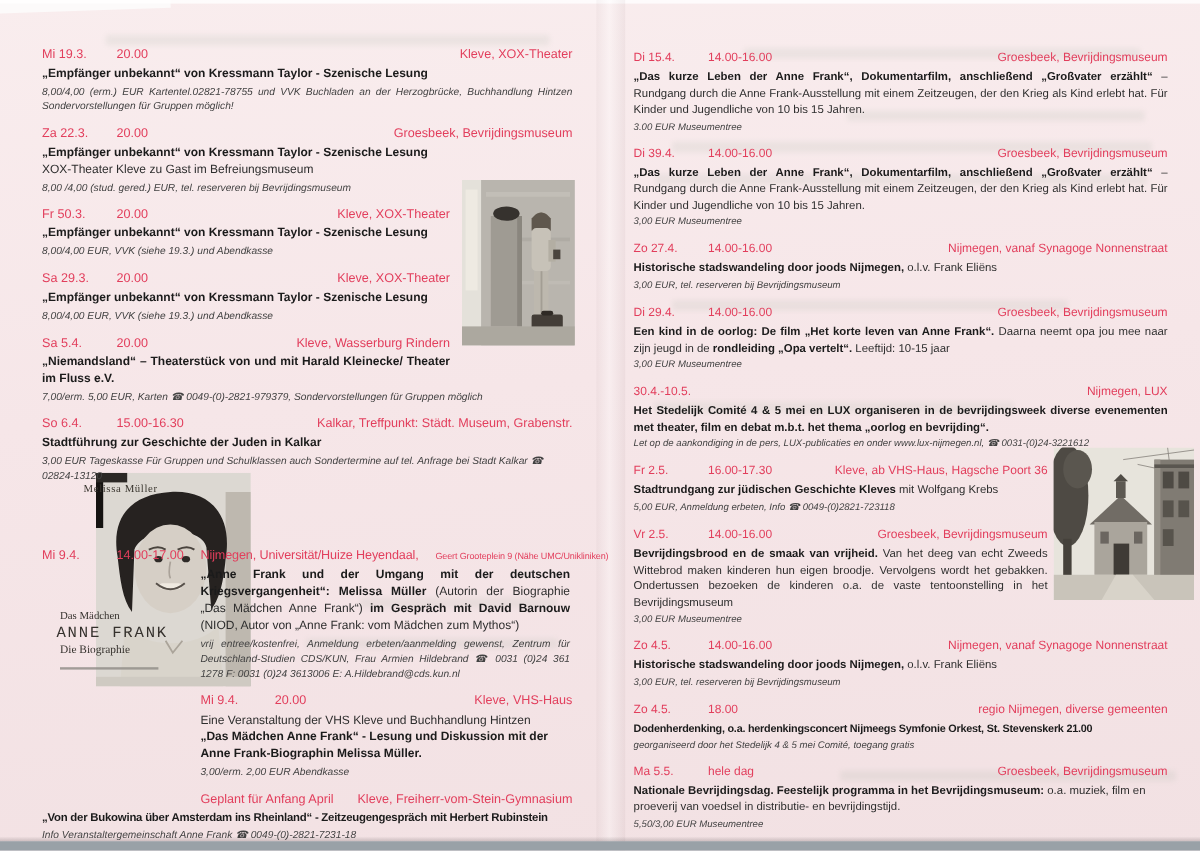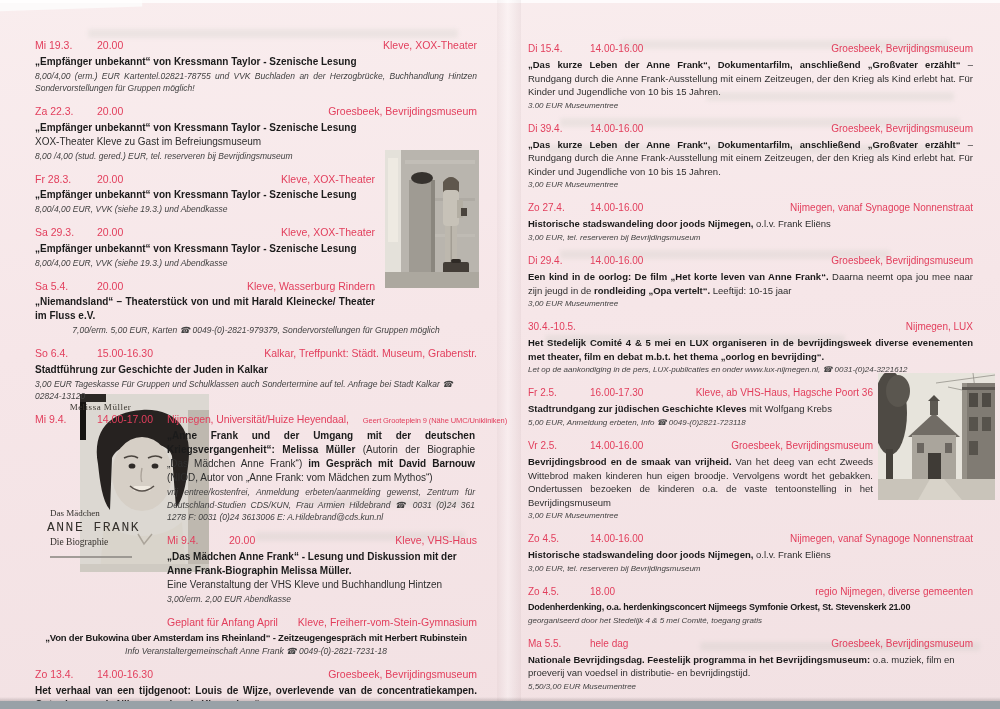--- a/index.html
+++ b/index.html
@@ -20,36 +20,36 @@
   #col-left{left:35px;width:442px;font-size:10px;line-height:1.4;}
   #col-right{left:528px;top:42px;width:445px;font-size:9.5px;line-height:1.42;}
   .entry{margin-bottom:10px;}
   #col-left .entry{margin-bottom:9px;}
   .head{display:flex;align-items:baseline;color:#e23e5c;margin-bottom:2px;}
   #col-left .head{font-size:10.5px;}
   #col-right .head{font-size:10px;}
   .hdate{flex:0 0 auto;min-width:56px;}
   .htime{flex:0 0 auto;margin-left:6px;}
   .hvenue{margin-left:auto;text-align:right;}
-  .venue-inline .hvenue{margin-left:14px;text-align:right;white-space:nowrap;letter-spacing:-.1px;}
+  .venue-inline .hvenue{margin-left:14px;text-align:right;white-space:nowrap;letter-spacing:-.1px;margin-top:44px;}
   .vsmall{font-size:7.5px;margin-left:3px;}
   .head-ind{margin-left:132px;align-items:center;}
   .para{color:#2b2b2b;}
   .lb{font-weight:700;color:#1b1b1b;}
   .lp{color:#2e2e2e;}
   .lf{font-style:italic;font-size:8.5px;line-height:1.5;color:#424242;margin-top:1px;}
   #col-right .lf{font-size:8px;}
   .sb{font-weight:700;color:#1b1b1b;}
   .sp{color:#2e2e2e;}
   .j{text-align:justify;}
   .narrow{width:340px;}
   .narrow-r{width:345px;}
   .ind{margin-left:132px;width:308px;}
   .entry.ent-ind{margin-left:132px;width:310px;}
-  .full{width:442px;margin-left:0;text-align:center;}
+  .full{width:442px;margin-left:0;}
   .tight{white-space:nowrap;letter-spacing:-.2px;font-size:95%;}
   
   .photo{position:absolute;}
   #photo-statue{left:385px;top:150px;width:94px;height:138px;}
   #photo-book{left:36px;top:394px;width:129px;height:178px;padding-left:44px;}
   #photo-building{left:878px;top:373px;width:117px;height:127px;}
   .book-text{position:absolute;font-family:"Liberation Serif",serif;color:#35312d;}
   #bk-author{left:0;top:8px;width:129px;text-align:center;font-size:9px;letter-spacing:.5px;color:#3a362f;}
   #bk-t1{left:14px;top:114px;font-size:9px;}
   #bk-t2{left:11px;top:126px;font-size:13px;letter-spacing:1.5px;font-family:Liberation Mono, monospace;}
@@ -171,21 +171,21 @@
           <span class="hdate">Za 22.3.</span>
           <span class="htime">20.00</span>
           <span class="hvenue">Groesbeek, Bevrijdingsmuseum</span>
         </div>
         <div class="para lb">„Empfänger unbekannt“ von Kressmann Taylor - Szenische Lesung</div>
         <div class="para lp">XOX-Theater Kleve zu Gast im Befreiungsmuseum</div>
         <div class="para lf">8,00 /4,00 (stud. gered.) EUR,  tel. reserveren bij Bevrijdingsmuseum</div>
       </div>
       <div class="entry narrow">
         <div class="head ">
-          <span class="hdate">Fr 28.3.</span>
+          <span class="hdate">Fr 50.3.</span>
           <span class="htime">20.00</span>
           <span class="hvenue">Kleve, XOX-Theater</span>
         </div>
         <div class="para lb">„Empfänger unbekannt“ von Kressmann Taylor - Szenische Lesung</div>
         <div class="para lf">8,00/4,00 EUR,  VVK (siehe 19.3.) und Abendkasse</div>
       </div>
       <div class="entry narrow">
         <div class="head ">
           <span class="hdate">Sa 29.3.</span>
           <span class="htime">20.00</span>
@@ -221,22 +221,22 @@
         </div>
         <div class="para j ind"><span class="sb">„Anne Frank und der Umgang mit der deutschen Kriegsvergangenheit“: Melissa Müller </span><span class="sp">(Autorin der Biographie „Das Mädchen Anne Frank“) </span><span class="sb">im Gespräch mit David Barnouw </span><span class="sp">(NIOD, Autor von „Anne Frank: vom Mädchen zum Mythos“)</span></div>
         <div class="para lf j ind">vrij entree/kostenfrei, Anmeldung erbeten/aanmelding gewenst, Zentrum für Deutschland-Studien CDS/KUN, Frau Armien Hildebrand ☎ 0031 (0)24 361 1278 F: 0031 (0)24 3613006 E: A.Hildebrand@cds.kun.nl</div>
       </div>
       <div class="entry ent-ind">
         <div class="head ">
           <span class="hdate">Mi 9.4.</span>
           <span class="htime">20.00</span>
           <span class="hvenue">Kleve, VHS-Haus</span>
         </div>
+        <div class="para lp">Eine Veranstaltung der VHS Kleve und Buchhandlung Hintzen</div>
         <div class="para lb">„Das Mädchen Anne Frank“ - Lesung und Diskussion mit der Anne Frank-Biographin Melissa Müller.</div>
-        <div class="para lp">Eine Veranstaltung der VHS Kleve und Buchhandlung Hintzen</div>
         <div class="para lf">3,00/erm. 2,00 EUR Abendkasse</div>
       </div>
       <div class="entry ">
         <div class="head head-ind">
           <span class="hdate">Geplant für Anfang April</span>
           <span class="htime"></span>
           <span class="hvenue">Kleve, Freiherr-vom-Stein-Gymnasium</span>
         </div>
         <div class="para lb tight full">„Von der Bukowina über Amsterdam ins Rheinland“ - Zeitzeugengespräch mit Herbert Rubinstein</div>
         <div class="para lf full">Info Veranstaltergemeinschaft Anne Frank ☎ 0049-(0)-2821-7231-18</div>

